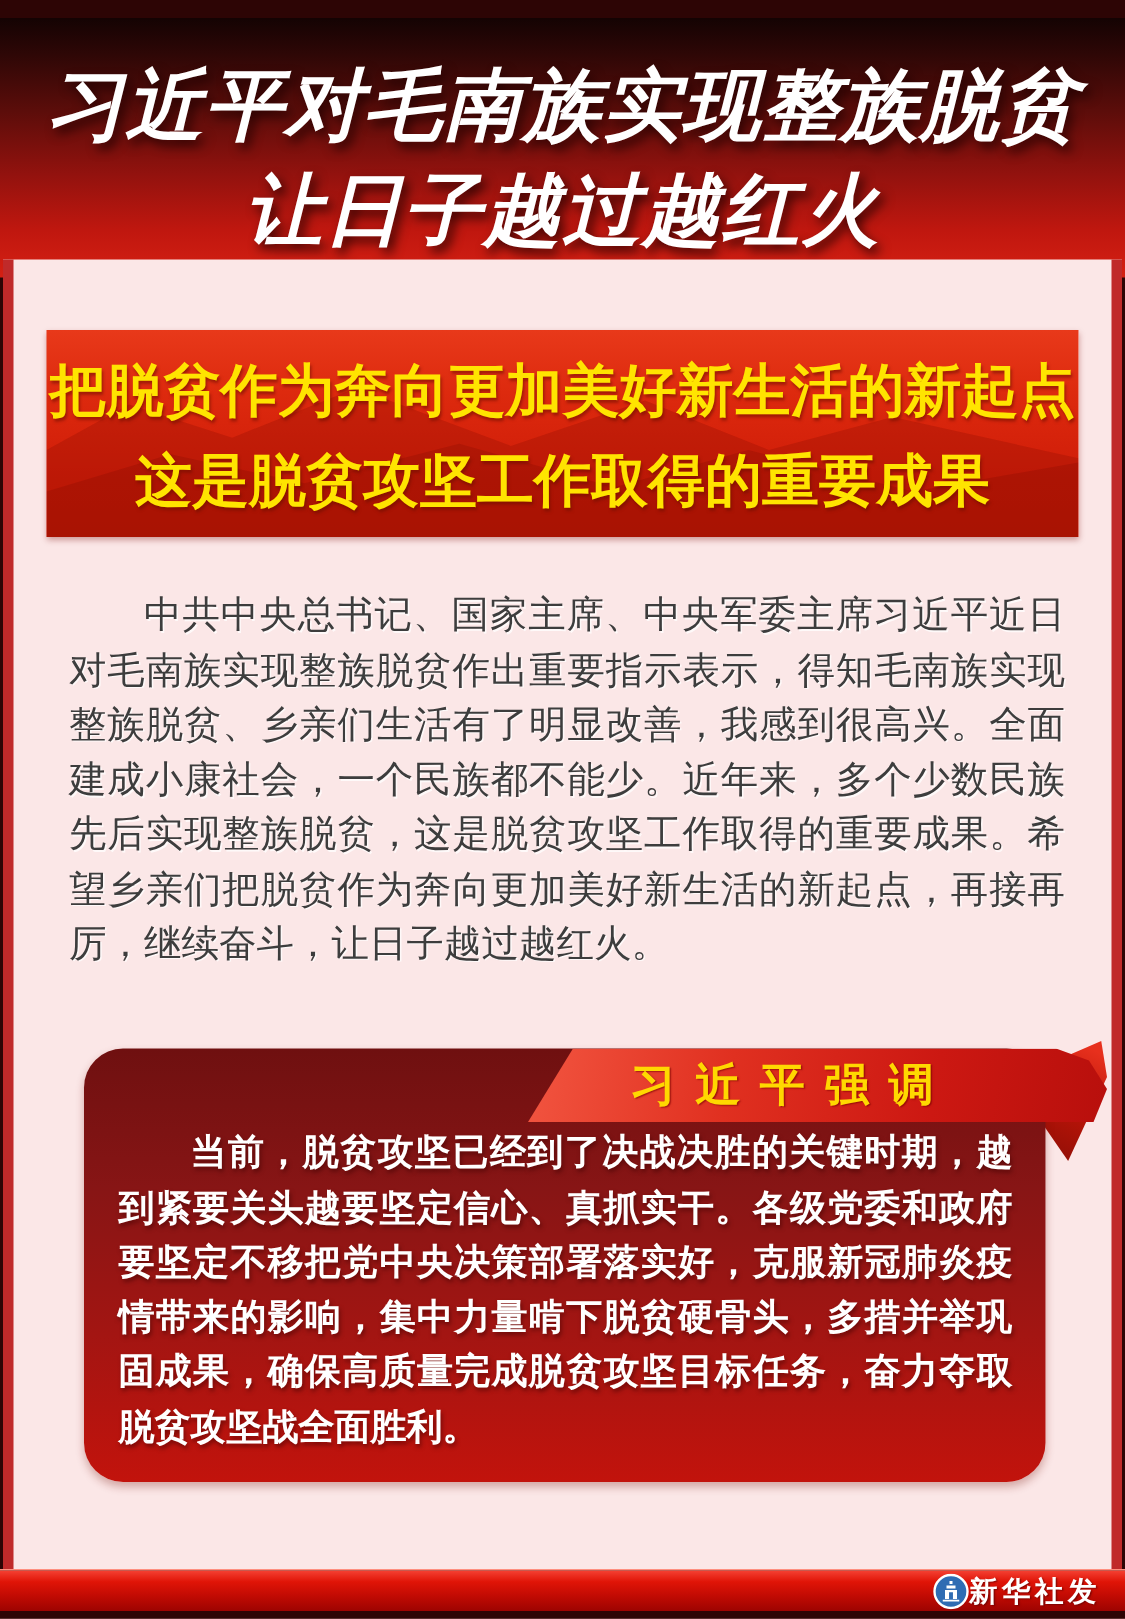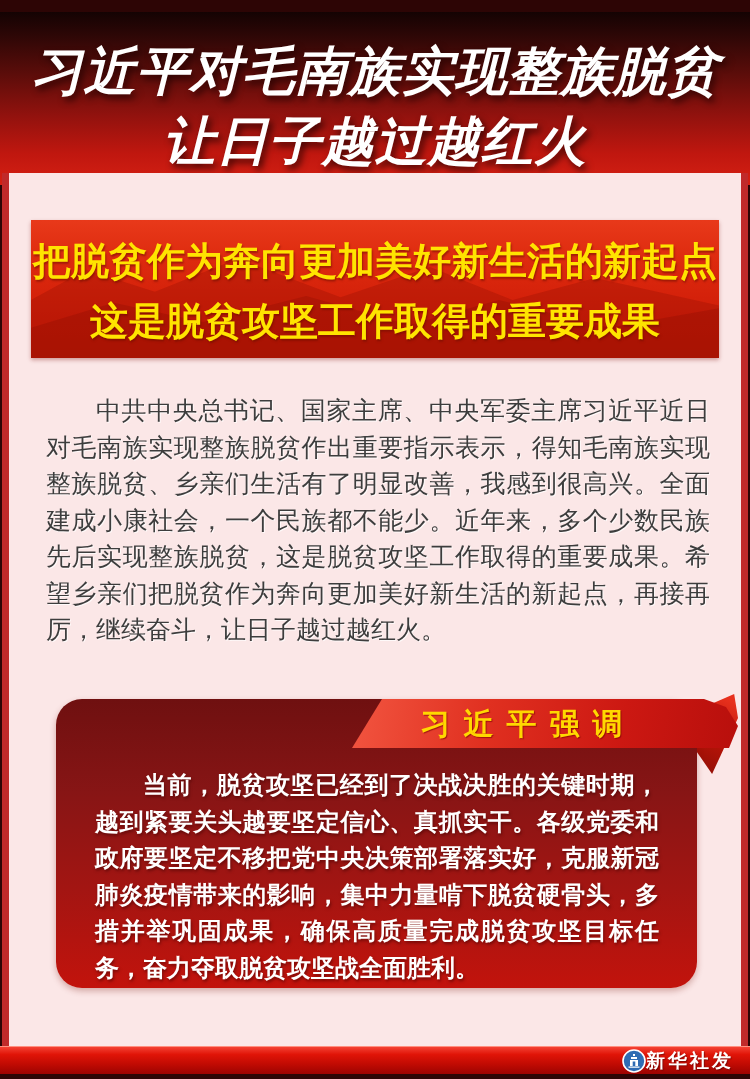--- a/index.html
+++ b/index.html
@@ -60,21 +60,21 @@
     background:linear-gradient(205deg,#e7301d 10%,#b81408 55%,#8c0e06 100%);
     clip-path:polygon(0 24%,92% 0,100% 30%,46% 100%,0 60%);
   }
   .quote-box{
     position:absolute;left:56px;top:699px;width:641px;height:289px;z-index:2;
     border-radius:26px;
     background:linear-gradient(180deg,#6f1010 0%,#871515 32%,#a31512 66%,#c2130c 100%);
     box-shadow:0 3px 6px rgba(120,20,10,.3);
   }
   .quote-text{
-    margin:16px;padding:52px 22px 0 23px;
+    margin:0;padding:52px 22px 0 23px;
     font-size:24px;font-weight:bold;line-height:36.5px;color:#ffffff;
     text-indent:2em;text-align:justify;
     text-shadow:1px 2px 3px rgba(60,0,0,.55);
   }
   .ribbon{
     position:absolute;left:352px;top:674px;width:386px;height:49px;z-index:3;
     background:linear-gradient(100deg,#f25540 0%,#e03020 35%,#cc1812 70%,#b80f0c 100%);
     clip-path:polygon(30px 0,352px 0,374px 8px,386px 27px,377px 49px,0 49px);
     margin-top:25px;
   }

